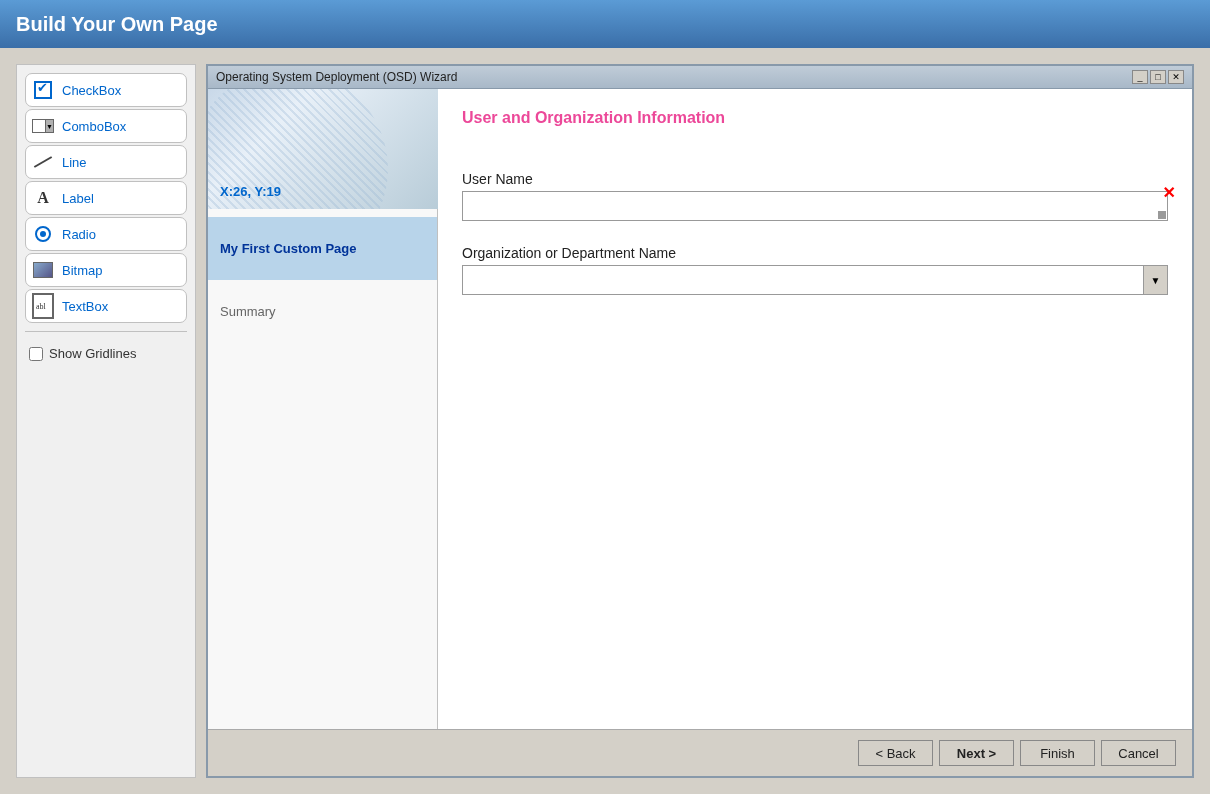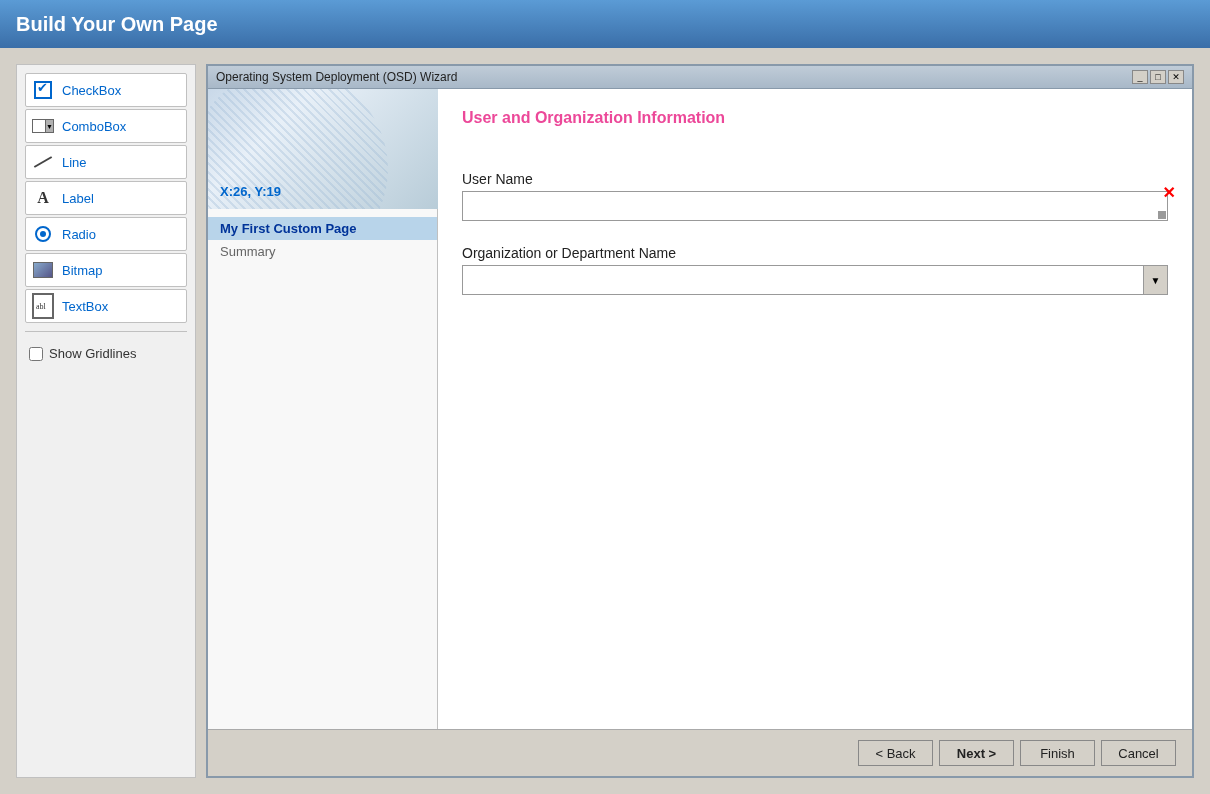--- a/index.html
+++ b/index.html
@@ -46,21 +46,21 @@
     .toolbox-item {
       display: flex;
       align-items: center;
       gap: 8px;
       padding: 5px 6px;
       margin-bottom: 2px;
       cursor: pointer;
       border: 1px solid transparent;
       background: white;
       border-color: #c0c0c0;
-      border-radius: 2px;
+      border-radius: 7px;
     }
 
     .toolbox-item-label {
       color: #0066cc;
       font-size: 13px;
     }
 
     .toolbox-icon {
       width: 22px;
       height: 22px;
@@ -282,21 +282,21 @@
     }
 
     .wizard-nav {
       flex: 1;
       background: #f8f8f8;
       border-right: 1px solid #c0c0c0;
       padding: 8px 0;
     }
 
     .wizard-nav-item {
-      padding: 4px 12px;
+      padding: 24px 12px;
       font-size: 13px;
       cursor: pointer;
     }
 
     .wizard-nav-item.active {
       background: #b8d4ea;
       color: #003399;
       font-weight: 600;
     }
 

